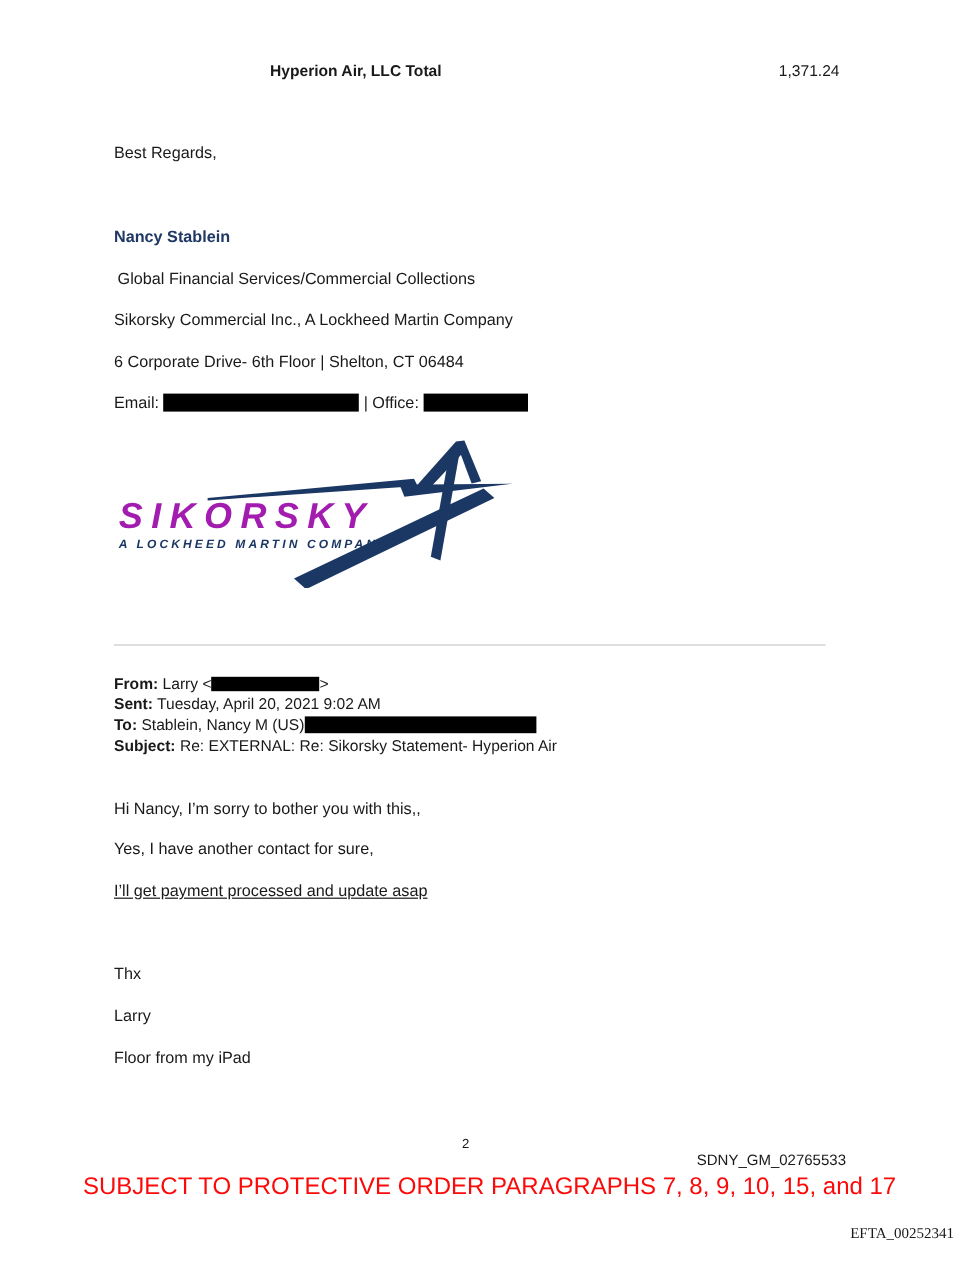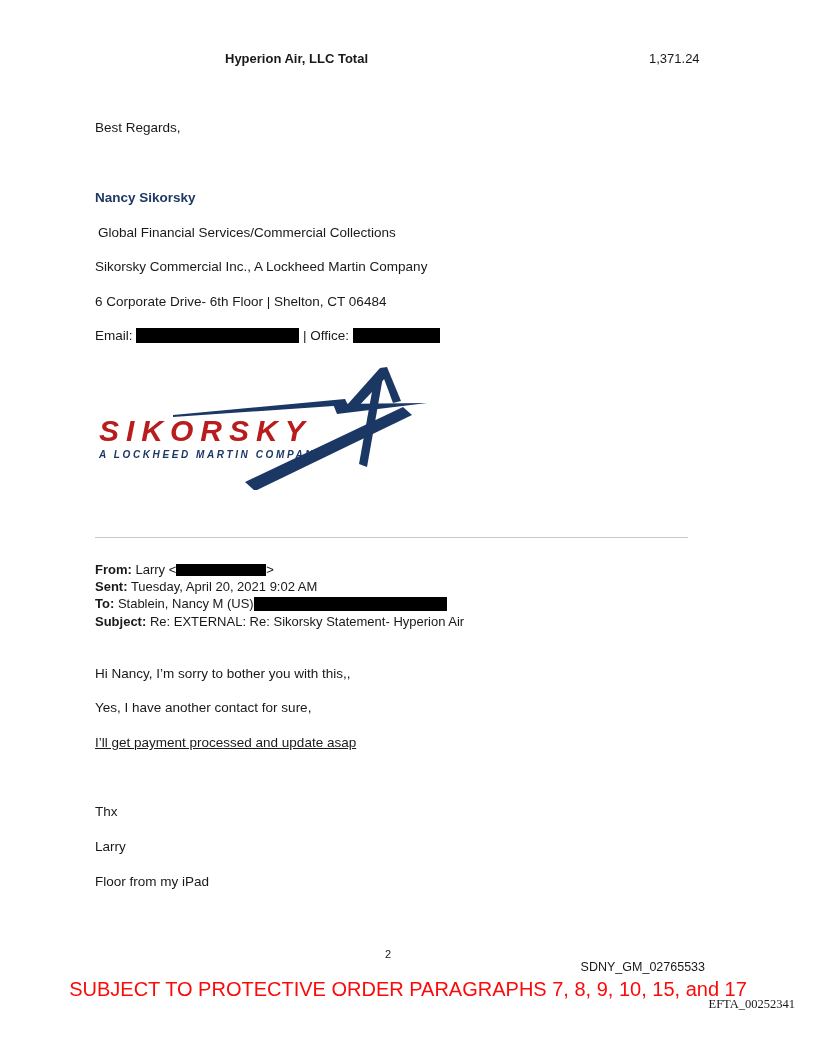--- a/index.html
+++ b/index.html
@@ -16,21 +16,21 @@
   .total-label{font-size:13px;font-weight:bold;text-align:center;}
   .total-value{font-size:13px;}
   .name-line{font-size:13.5px;font-weight:bold;color:#1f3864;}
   .redaction{display:inline-block;background:#000;vertical-align:-3px;}
   .hr-line{position:absolute;background:#c9c9c9;height:1px;}
   .mailhdr{font-size:13px;line-height:17.2px;margin-top:18px;}
   .mailhdr .lbl{font-weight:bold;}
   .body-line{font-size:13.5px;}
   .logo-brand{
     font-size:30px;font-weight:bold;font-style:italic;
-    letter-spacing:7px;color:#b91c1c;
+    letter-spacing:7px;color:#a21caf;
   }
   .logo-tagline{
     font-size:10px;font-weight:bold;font-style:italic;
     letter-spacing:2.6px;color:#1b3764;
   }
   .page-num{font-size:11px;}
   .bates-top{font-size:12.5px;}
   .protective{
     font-size:20px;text-align:center;left:0;right:0;
   }
@@ -39,21 +39,21 @@
 </head>
 <body>
 
 <div class="page">
 
   <div class="abs total-label" style="left:225px;top:51px;">Hyperion Air, LLC Total</div>
   <div class="abs total-value" style="left:649px;top:51px;">1,371.24</div>
 
   <div class="abs sig-line" style="left:95px;top:120px;">Best Regards,</div>
 
-  <div class="abs name-line" style="left:95px;top:190px;">Nancy Sikorsky</div>
+  <div class="abs name-line" style="left:95px;top:190px;">Nancy Stablein</div>
   <div class="abs sig-line" style="left:98px;top:225px;">Global Financial Services/Commercial Collections</div>
   <div class="abs sig-line" style="left:95px;top:259px;">Sikorsky Commercial Inc., A Lockheed Martin Company</div>
   <div class="abs sig-line" style="left:95px;top:294px;">6 Corporate Drive- 6th Floor | Shelton, CT 06484</div>
 
   <div class="abs sig-line" style="left:95px;top:328px;">
     <span>Email:</span>
     <span class="redaction" style="width:163px;height:15px;"></span>
     <span>| Office:</span>
     <span class="redaction" style="width:87px;height:15px;"></span>
   </div>
@@ -95,15 +95,15 @@
   <div class="abs body-line" style="left:95px;top:666px;">Hi Nancy, I’m sorry to bother you with this,,</div>
   <div class="abs body-line" style="left:95px;top:700px;">Yes, I have another contact for sure,</div>
   <div class="abs body-line" style="left:95px;top:735px;text-decoration:underline;">I’ll get payment processed and update asap</div>
   <div class="abs body-line" style="left:95px;top:804px;">Thx</div>
   <div class="abs body-line" style="left:95px;top:839px;">Larry</div>
   <div class="abs body-line" style="left:95px;top:874px;">Floor from my iPad</div>
 
   <div class="abs page-num" style="left:385px;top:948px;">2</div>
   <div class="abs bates-top" style="right:111px;top:960px;">SDNY_GM_02765533</div>
   <div class="abs protective" style="top: 978px; color: rgb(251, 10, 10);" id="protective-text">SUBJECT TO PROTECTIVE ORDER PARAGRAPHS 7, 8, 9, 10, 15, and 17</div>
-  <div class="abs bates-bottom" style="right:21px;top:997px;">EFTA_00252341</div>
+  <div class="abs bates-bottom" style="right:21px;top:1021px;">EFTA_00252341</div>
 
 </div>
 
 </body></html>

